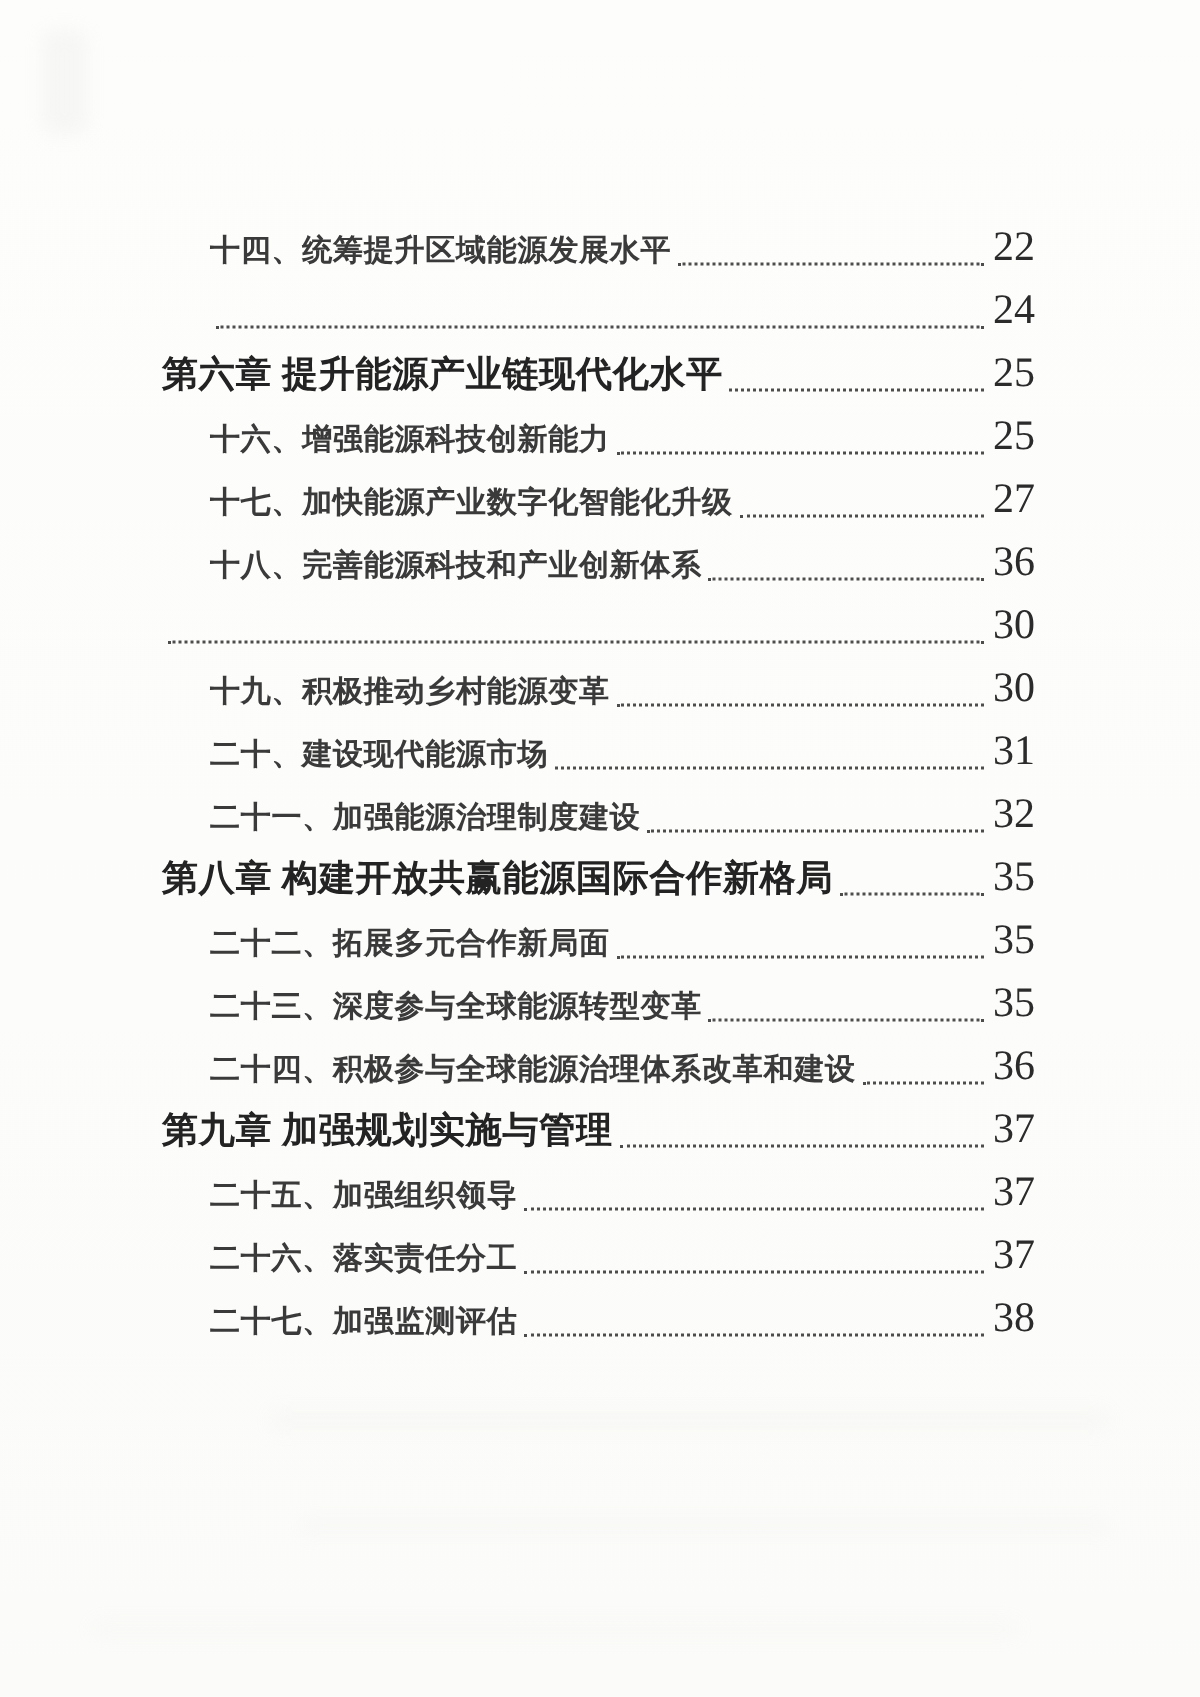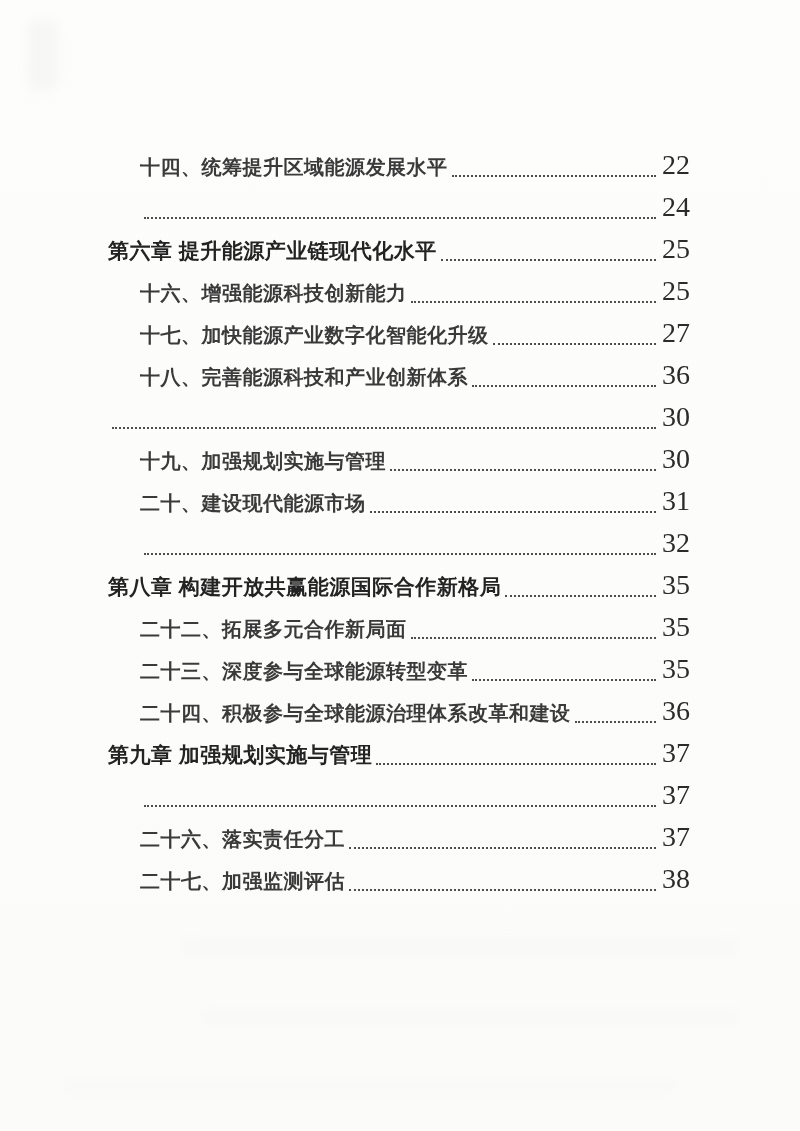--- a/index.html
+++ b/index.html
@@ -52,23 +52,23 @@
     padding-left: 32px;
   }
   .row.section .label {
     font-family: "Liberation Sans", "DejaVu Sans", sans-serif;
     font-weight: 700;
     font-size: 20px;
     color: #3a3a3a;
     letter-spacing: 0.5px;
   }
   .row.chapter .label {
-    font-family: Liberation Sans, sans-serif;
+    font-family: Liberation Serif, serif;
     font-weight: 700;
-    font-size: 21px;
+    font-size: 24px;
     color: #232323;
     letter-spacing: 0.5px;
   }
   .dots {
     flex: 1 1 auto;
     min-width: 20px;
     border-bottom: 2px dotted #4d4d4d;
     align-self: flex-end;
     margin: 0 6px 9px 4px;
   }
@@ -125,32 +125,33 @@
       <span class="dots"></span>
       <span class="pagenum">36</span>
     </div>
 
     <div class="row chapter">
       <span class="dots"></span>
       <span class="pagenum">30</span>
     </div>
 
     <div class="row section">
-      <span class="label">十九、加强规划实施与管理</span>
+      <span class="label">十九、积极推动乡村能源变革</span>
       <span class="dots"></span>
       <span class="pagenum">30</span>
     </div>
 
     <div class="row section">
       <span class="label">二十、建设现代能源市场</span>
       <span class="dots"></span>
       <span class="pagenum">31</span>
     </div>
 
     <div class="row section">
+      <span class="label">二十一、加强能源治理制度建设</span>
       <span class="dots"></span>
       <span class="pagenum">32</span>
     </div>
 
     <div class="row chapter">
       <span class="label">第八章 构建开放共赢能源国际合作新格局</span>
       <span class="dots"></span>
       <span class="pagenum">35</span>
     </div>
 
@@ -172,20 +173,21 @@
       <span class="pagenum">36</span>
     </div>
 
     <div class="row chapter">
       <span class="label">第九章 加强规划实施与管理</span>
       <span class="dots"></span>
       <span class="pagenum">37</span>
     </div>
 
     <div class="row section">
+      <span class="label">二十五、加强组织领导</span>
       <span class="dots"></span>
       <span class="pagenum">37</span>
     </div>
 
     <div class="row section">
       <span class="label">二十六、落实责任分工</span>
       <span class="dots"></span>
       <span class="pagenum">37</span>
     </div>
 

